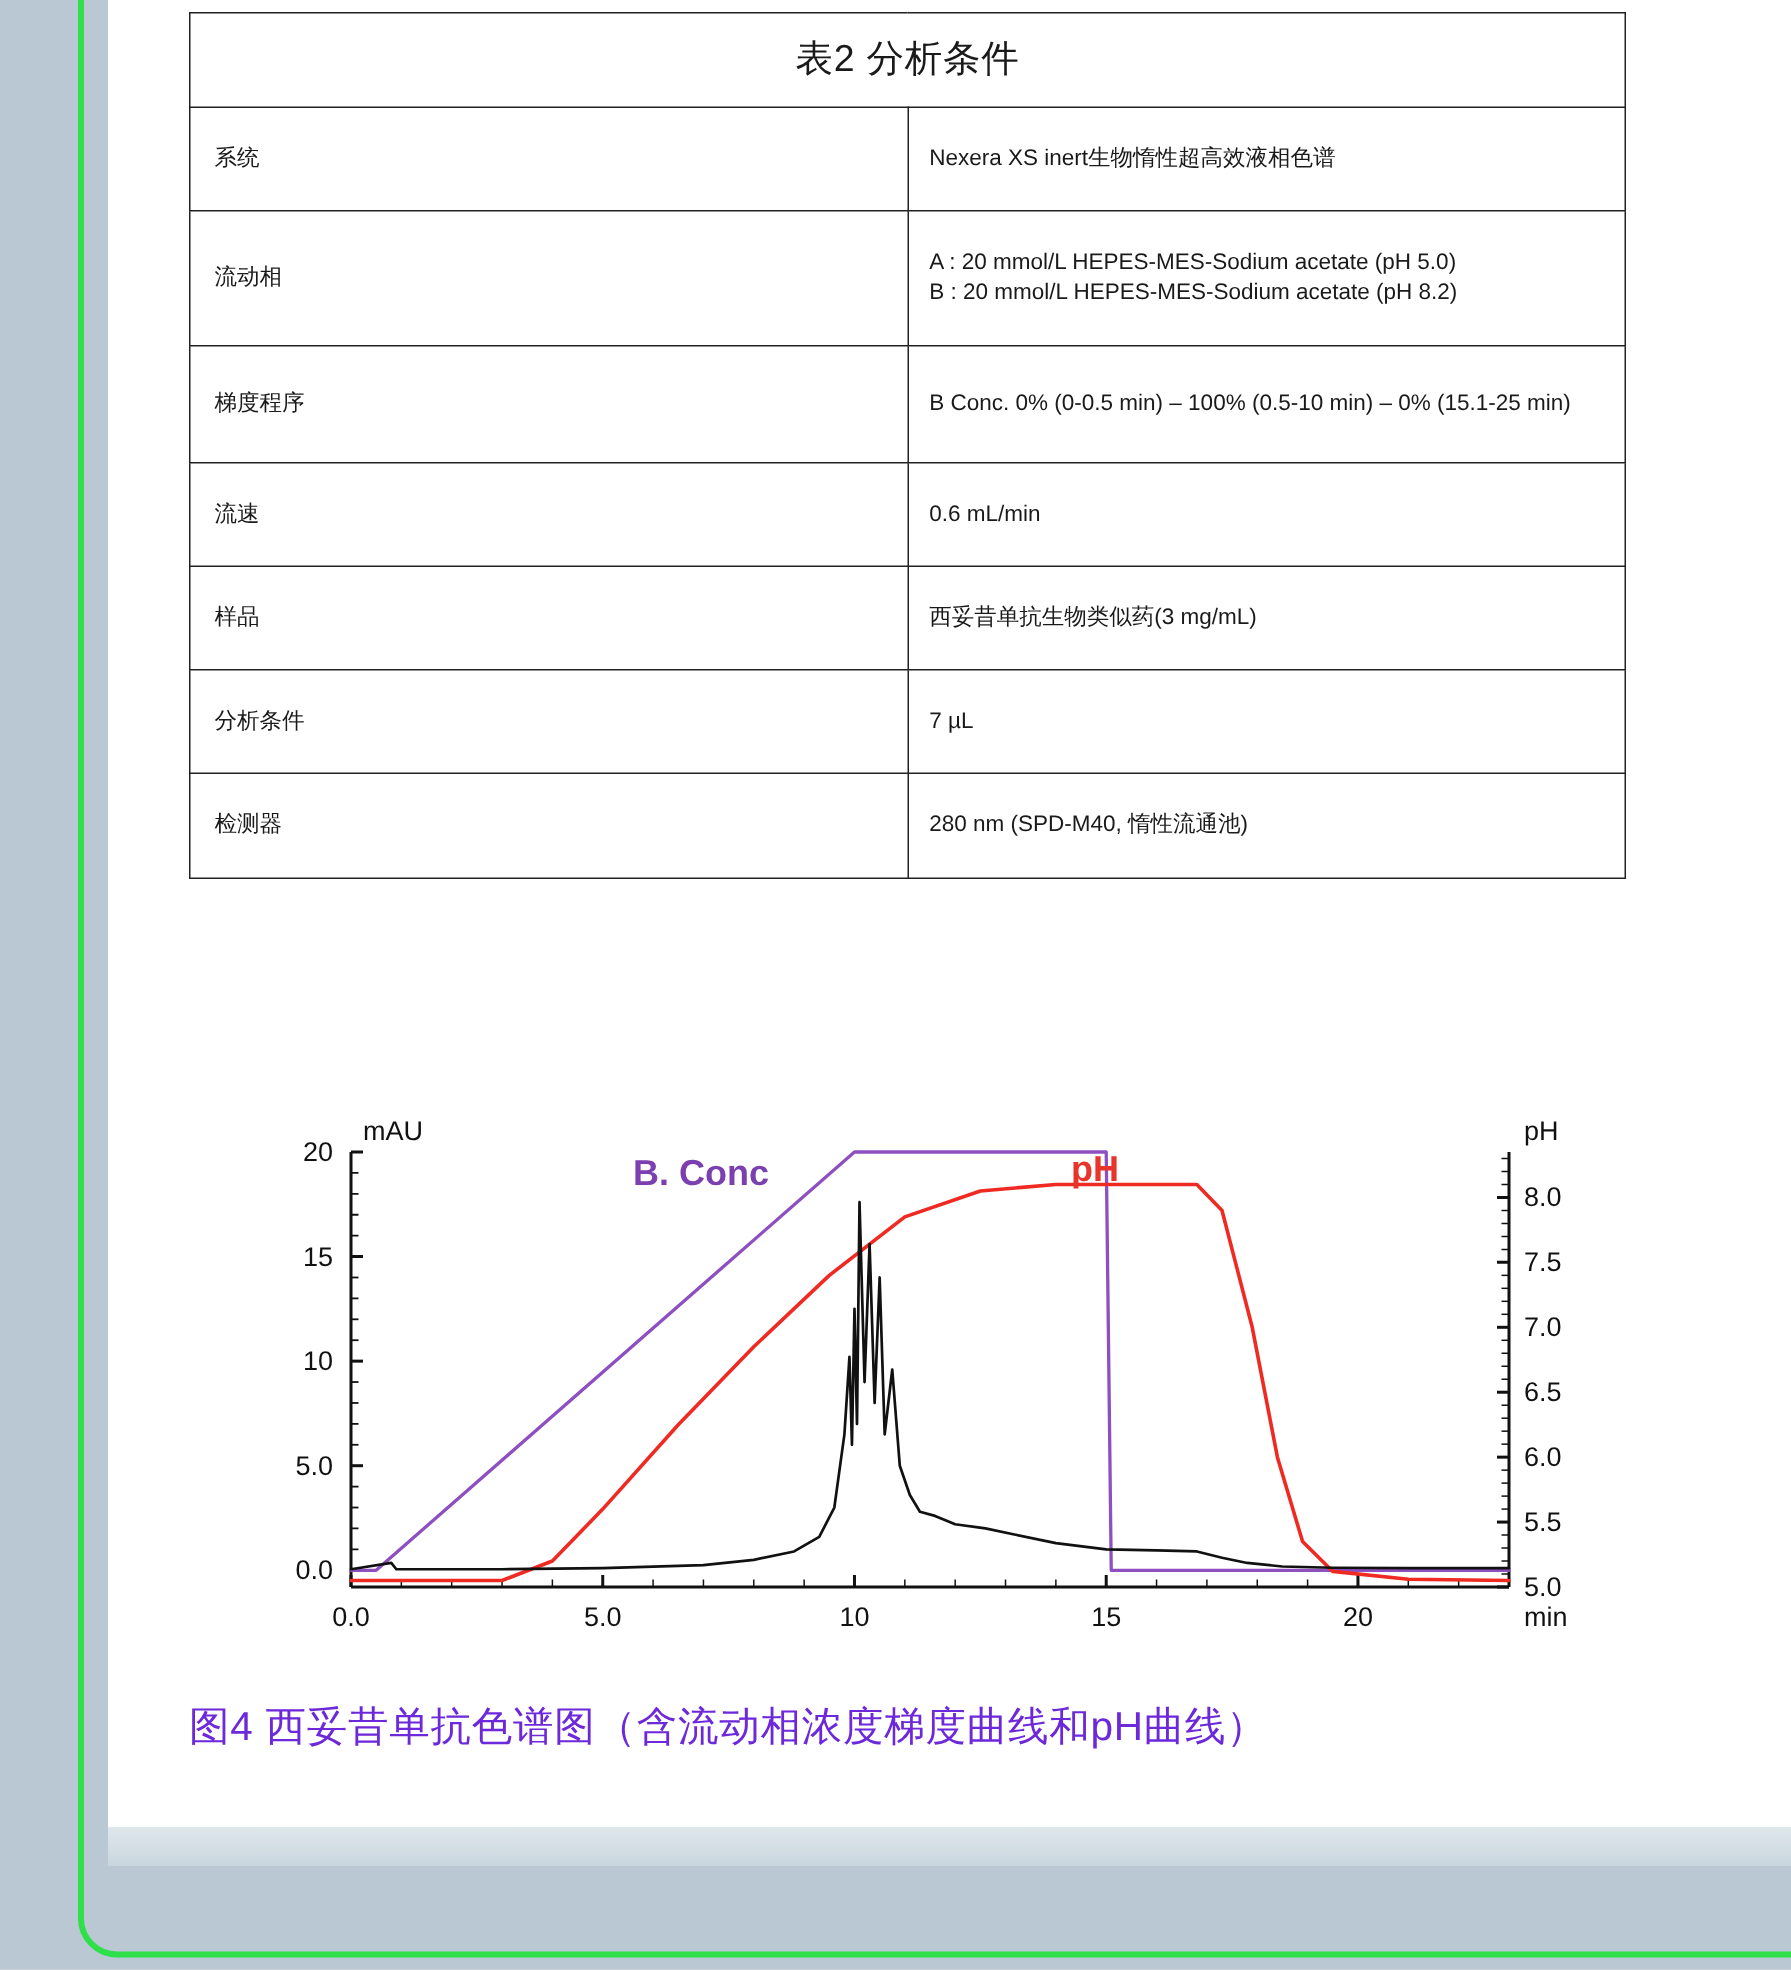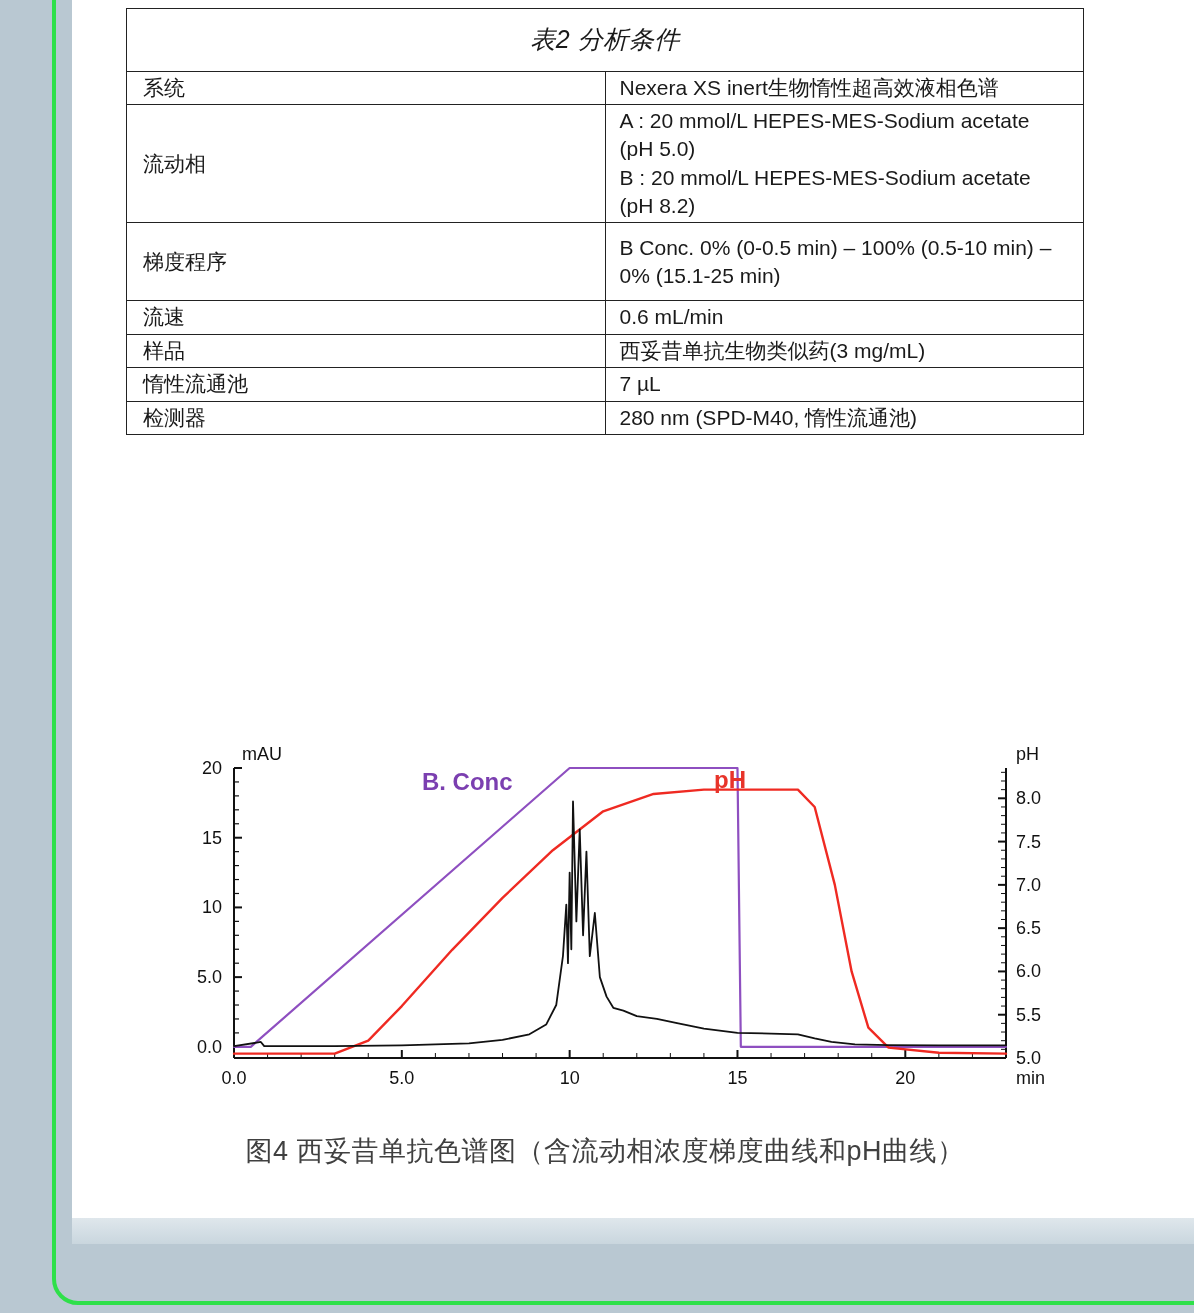--- a/index.html
+++ b/index.html
@@ -40,33 +40,32 @@
     width: 958px;
   }
   table.cond {
     border-collapse: collapse;
     width: 958px;
     background: #fff;
     table-layout: fixed;
   }
   table.cond td, table.cond th {
     border: 1px solid #222;
-    padding: 2px 14px;
+    padding: 24px 14px;
     vertical-align: middle;
-    font-size: 21px;
+    font-size: 15px;
     color: #1a1a1a;
     font-weight: normal;
     line-height: 1.35;
   }
   table.cond .title-cell {
     text-align: center;
     font-size: 25px;
     padding: 14px 10px;
     letter-spacing: 0.5px;
-    font-style: italic;
   }
   table.cond .label-cell {
     width: 148px;
     padding-left: 16px;
   }
   .twoline { white-space: pre-line; }
   .tall td { height: 78px; margin-left: 29px; }
 
   
   .fig-wrap {
@@ -76,23 +75,23 @@
   }
   .chart-box {
     width: 958px;
     height: 375px;
     background: #ffffff;
     position: relative;
   }
   .chart-svg { display: block; }
   .fig-caption {
     margin-top: 18px;
-    text-align: center;
+    text-align: left;
     font-size: 27px;
-    color: #404040;
+    color: #6d28d9;
     letter-spacing: 0.5px;
   }
   
   .bottom-shade {
     position: absolute;
     left: 72px; top: 1218px;
     width: 1150px; height: 26px;
     background: linear-gradient(to bottom, #dfe7ec, #c9d6de);
   }
 </style>
@@ -126,21 +125,21 @@
       </tr>
       <tr>
         <td class="label-cell">流速</td>
         <td>0.6 mL/min</td>
       </tr>
       <tr>
         <td class="label-cell">样品</td>
         <td>西妥昔单抗生物类似药(3 mg/mL)</td>
       </tr>
       <tr>
-        <td class="label-cell">惰性流通池</td>
+        <td class="label-cell">分析条件</td>
         <td>7 µL</td>
       </tr>
       <tr>
         <td class="label-cell">检测器</td>
         <td>280 nm (SPD-M40, 惰性流通池)</td>
       </tr>
     </tbody>
       </table>
   </div>
 

